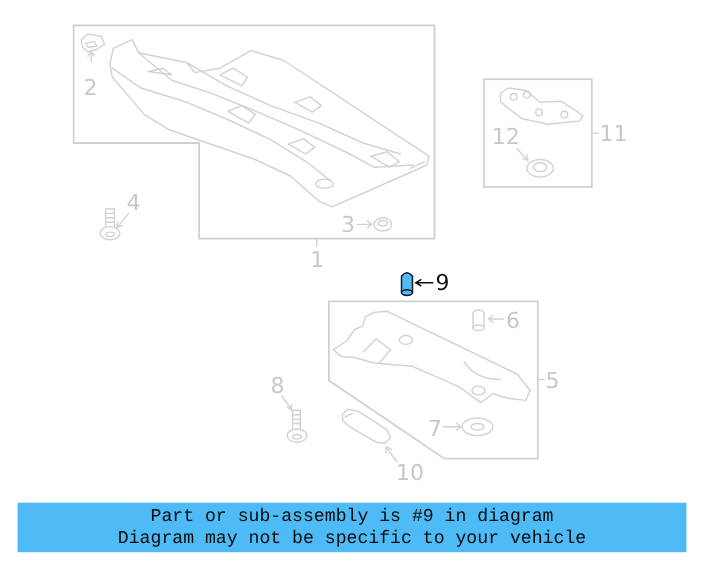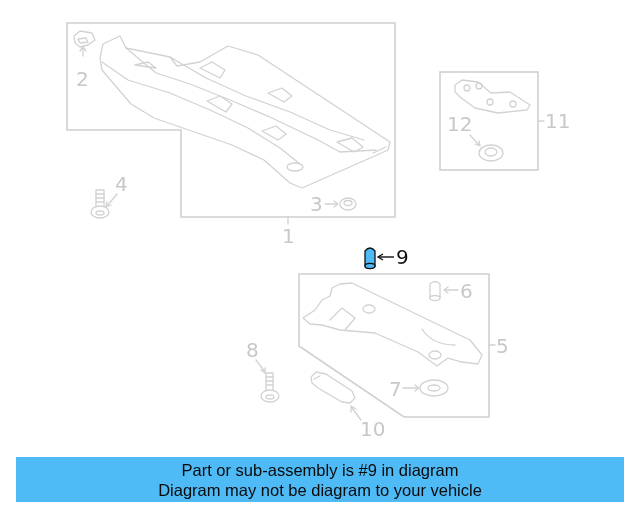--- a/index.html
+++ b/index.html
@@ -6,21 +6,21 @@
   body { width: 640px; height: 512px; position: relative; overflow: hidden; font-family: "DejaVu Sans", sans-serif; }
   #diagram { position: absolute; left: 0; top: 0; width: 640px; height: 455px; }
   .callout { font-family: "DejaVu Sans", sans-serif; font-size: 20px; fill: #c8c8c8; }
   .callout-active { font-family: "DejaVu Sans", sans-serif; font-size: 20px; fill: #111111; }
   .ln { fill: none; stroke: #d2d2d2; stroke-width: 1.3; stroke-linejoin: round; stroke-linecap: round; }
   .frame { fill: none; stroke: #d0d0d0; stroke-width: 1.6; }
   .part { fill: #ffffff; stroke: #d2d2d2; stroke-width: 1.3; stroke-linejoin: round; }
   .banner {
     position: absolute; left: 16px; top: 457px; width: 608px; height: 45px;
     background: #4ebbf6; color: #0a0a0a; text-align: center;
-    font-family: Liberation Sans, sans-serif; font-size: 16.5px; line-height: 20px;
+    font-family: Liberation Mono, monospace; font-size: 16.5px; line-height: 20px;
     padding-top: 3px; box-sizing: border-box;
   }
   .banner div { white-space: nowrap; }
 </style>
 </head>
 <body>
 
 <svg id="diagram" viewBox="0 0 640 455" xmlns="http://www.w3.org/2000/svg">
 
   <path class="frame" d="M67,23 L395,23 L395,217 L181,217 L181,130 L67,130 Z"></path>
@@ -138,14 +138,14 @@
     <path class="part" d="M311,377 L316,372 L326,374 L352,391 L355,398 L350,403 L342,402 L318,388 L312,383 Z"></path>
     <path class="ln" d="M314,379 L320,376"></path>
     <path class="ln" d="M352,408 L361,420"></path>
     <path class="ln" d="M351,412 L351,406 L356,409"></path>
   </g>
   <text class="callout" x="360" y="436">10</text>
 </svg>
 
 <div class="banner">
   <div>Part or sub-assembly is #9 in diagram</div>
-  <div>Diagram may not be diagram to your vehicle</div>
+  <div>Diagram may not be specific to your vehicle</div>
 </div>
 
 </body></html>

